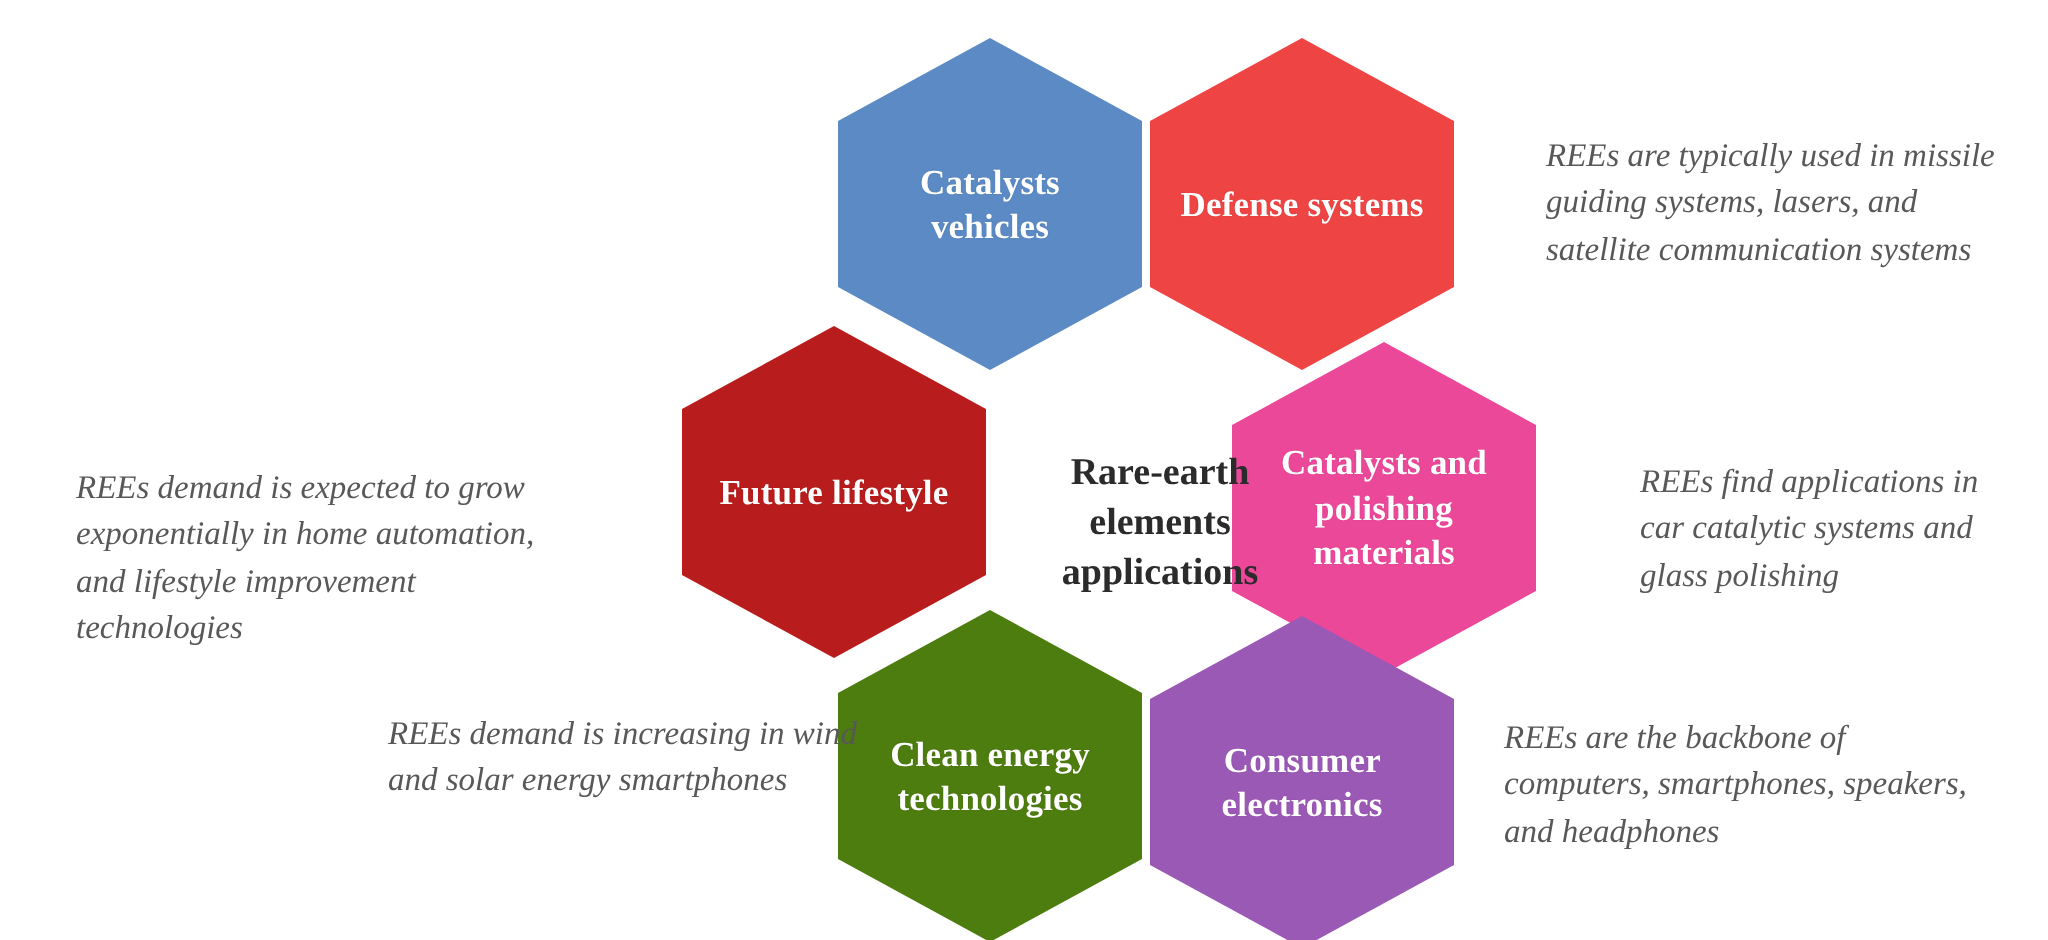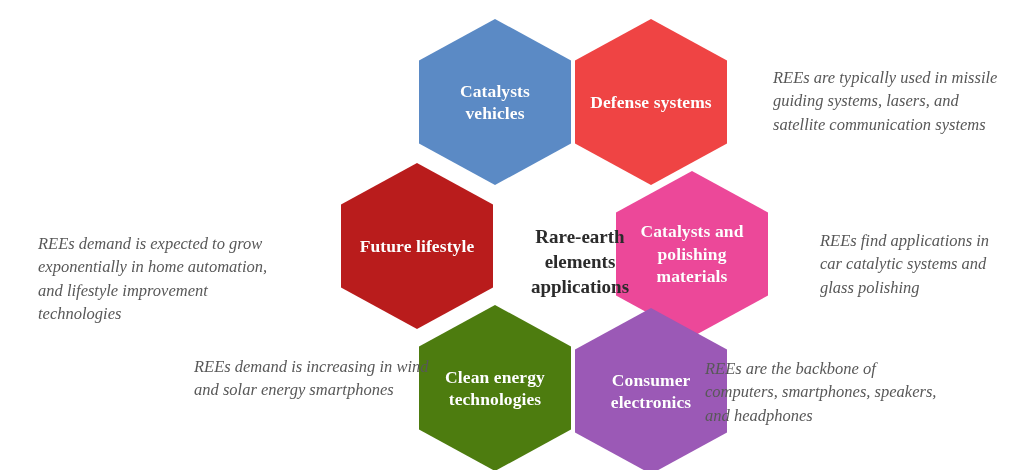--- a/index.html
+++ b/index.html
@@ -67,21 +67,21 @@
     font-size: 16.5px;
     line-height: 1.42;
     color: #585858;
   }
 
   .note-ev        { left: 152px; top: 58px;  width: 228px; }
   .note-defense   { left: 773px; top: 66px;  width: 228px; }
   .note-future    { left: 38px;  top: 188px; width: 255px; margin-top: 44px; }
   .note-catalysts { left: 820px; top: 229px; width: 190px; }
   .note-clean     { left: 194px; top: 355px; width: 235px; }
-  .note-consumer  { left: 705px; top: 357px; width: 232px; }
+  .note-consumer  { left: 752px; top: 357px; width: 232px; }
 </style>
 </head>
 <body>
 
 <div id="canvas">
 
   <div class="hex hex-electric-vehicles">
     <div class="hex-label">
       <span>Catalysts</span>
       <span>vehicles</span>

